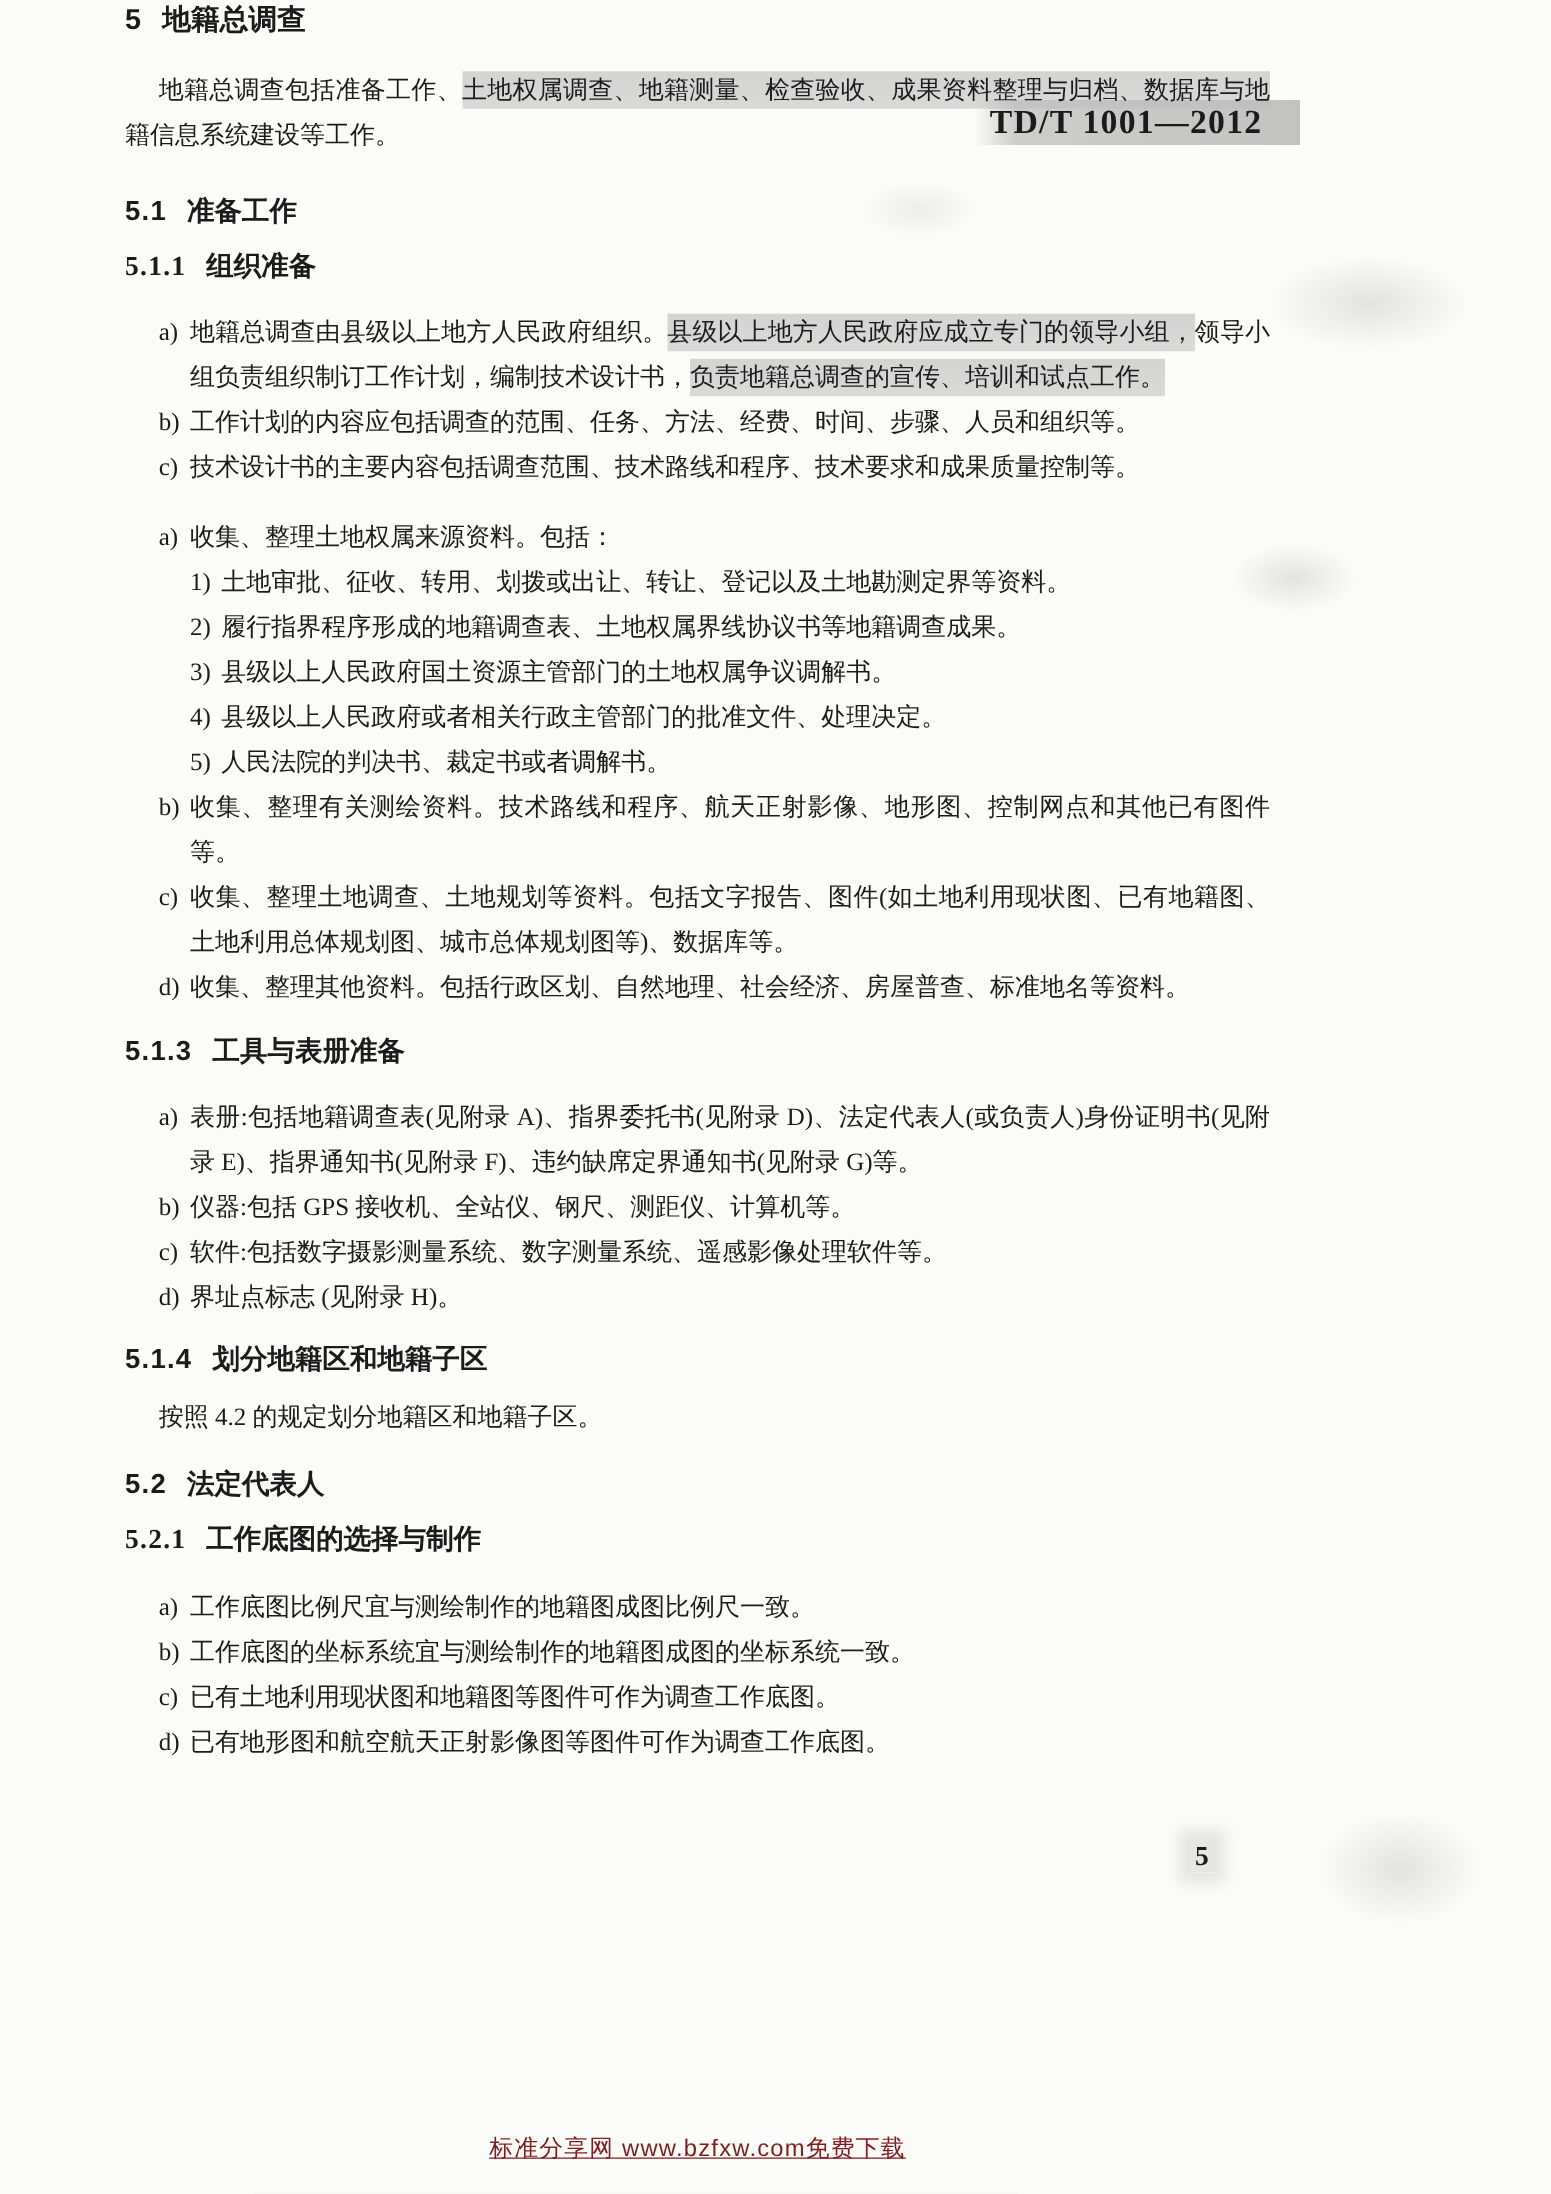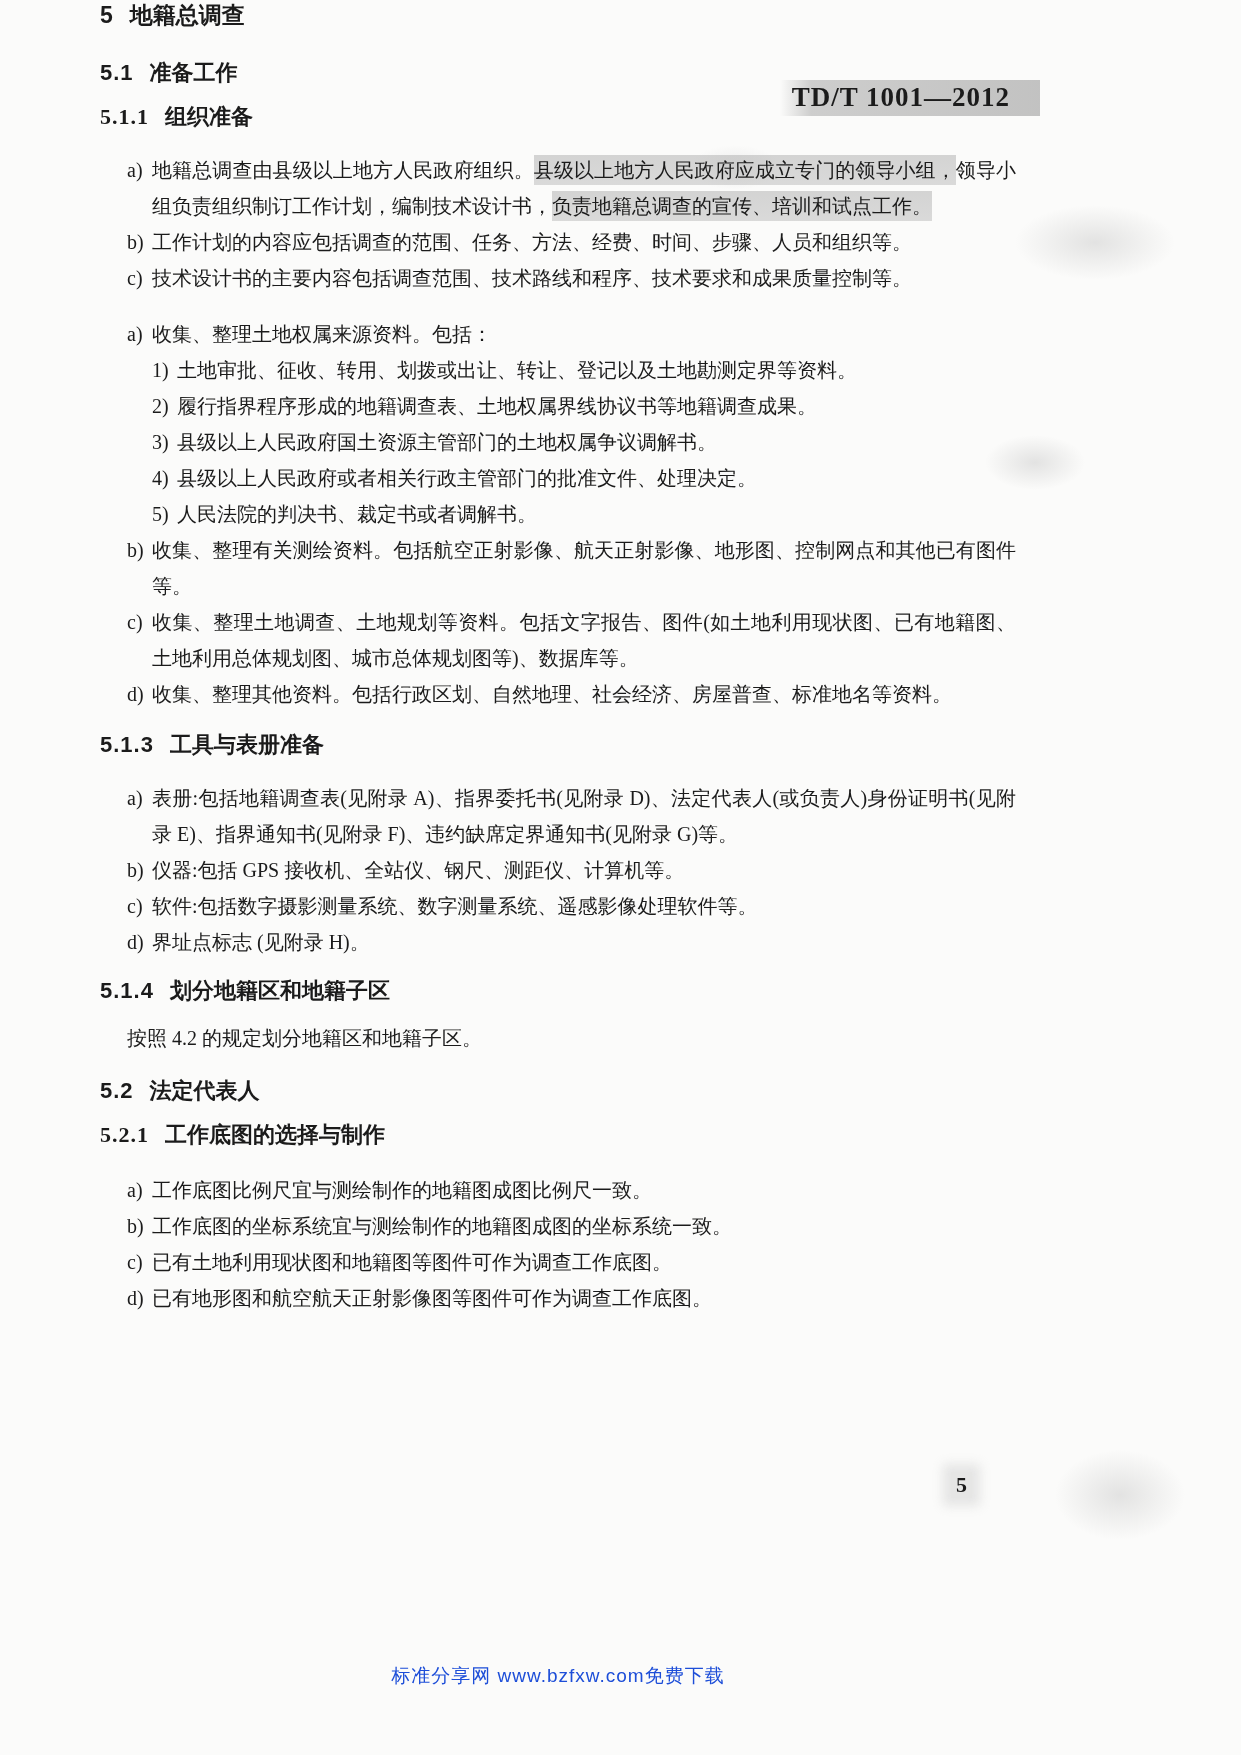--- a/index.html
+++ b/index.html
@@ -51,42 +51,44 @@
   .mt20{margin-top:20px;} .mt22{margin-top:22px;} .mt24{margin-top:24px;}
   .mt28{margin-top:28px;}
 
   .pagenum {
     position:absolute; left:951px; top:1472px;
     font-size:22px; font-weight:700; padding:0 5px;
     background:rgba(205,205,205,.45);
     box-shadow:0 0 10px 8px rgba(205,205,205,.45);
   }
   .watermark {
-    position:absolute; left:100px; width:916px; top:1663px; text-align:center;
-    color:#1d4ed8; font-size:19px; letter-spacing:1px;
+    position:absolute; left:100px; width:916px; top:1706px; text-align:center;
+    color:#7f1d1d; font-size:19px; letter-spacing:1px;
     font-family:"Liberation Sans","DejaVu Sans",sans-serif;
+    text-decoration:underline;
   }
 </style>
 </head>
 <body>
 
 <div class="page">
   <div class="blob b1"></div>
   <div class="blob b2"></div>
   <div class="blob b3"></div>
   <div class="blob b4"></div>
 
   <div class="header-code">TD/T 1001—2012</div>
 
   <div class="content">
 
     <div class="heading h-top">
       <span class="hnum">5</span><span class="htitle">地籍总调查</span>
     </div>
 
+    <p class="para indent mt24"><span>地籍总调查包括准备工作、</span><span class="hl">土地权属调查、地籍测量、检查验收、成果资料整理与归档、数据库与地</span><span>籍信息系统建设等工作。</span></p>
 
     <div class="heading mt28">
       <span class="hnum">5.1</span><span class="htitle">准备工作</span>
     </div>
 
     <div class="heading mt14">
       <span class="hnum">5.1.1</span><span class="htitle">组织准备</span>
     </div>
 
     <div class="list mt20">
@@ -125,21 +127,21 @@
       <div class="item l2">
         <span class="ilabel">4)</span>
         <div class="itext">县级以上人民政府或者相关行政主管部门的批准文件、处理决定。</div>
       </div>
       <div class="item l2">
         <span class="ilabel">5)</span>
         <div class="itext">人民法院的判决书、裁定书或者调解书。</div>
       </div>
       <div class="item l1">
         <span class="ilabel">b)</span>
-        <div class="itext">收集、整理有关测绘资料。包括航空正射影像、航天正射影像、地形图、控制网点和其他已有图件等。</div>
+        <div class="itext">收集、整理有关测绘资料。技术路线和程序、航天正射影像、地形图、控制网点和其他已有图件等。</div>
       </div>
       <div class="item l1">
         <span class="ilabel">c)</span>
         <div class="itext">收集、整理土地调查、土地规划等资料。包括文字报告、图件(如土地利用现状图、已有地籍图、土地利用总体规划图、城市总体规划图等)、数据库等。</div>
       </div>
       <div class="item l1">
         <span class="ilabel">d)</span>
         <div class="itext">收集、整理其他资料。包括行政区划、自然地理、社会经济、房屋普查、标准地名等资料。</div>
       </div>
     </div>

